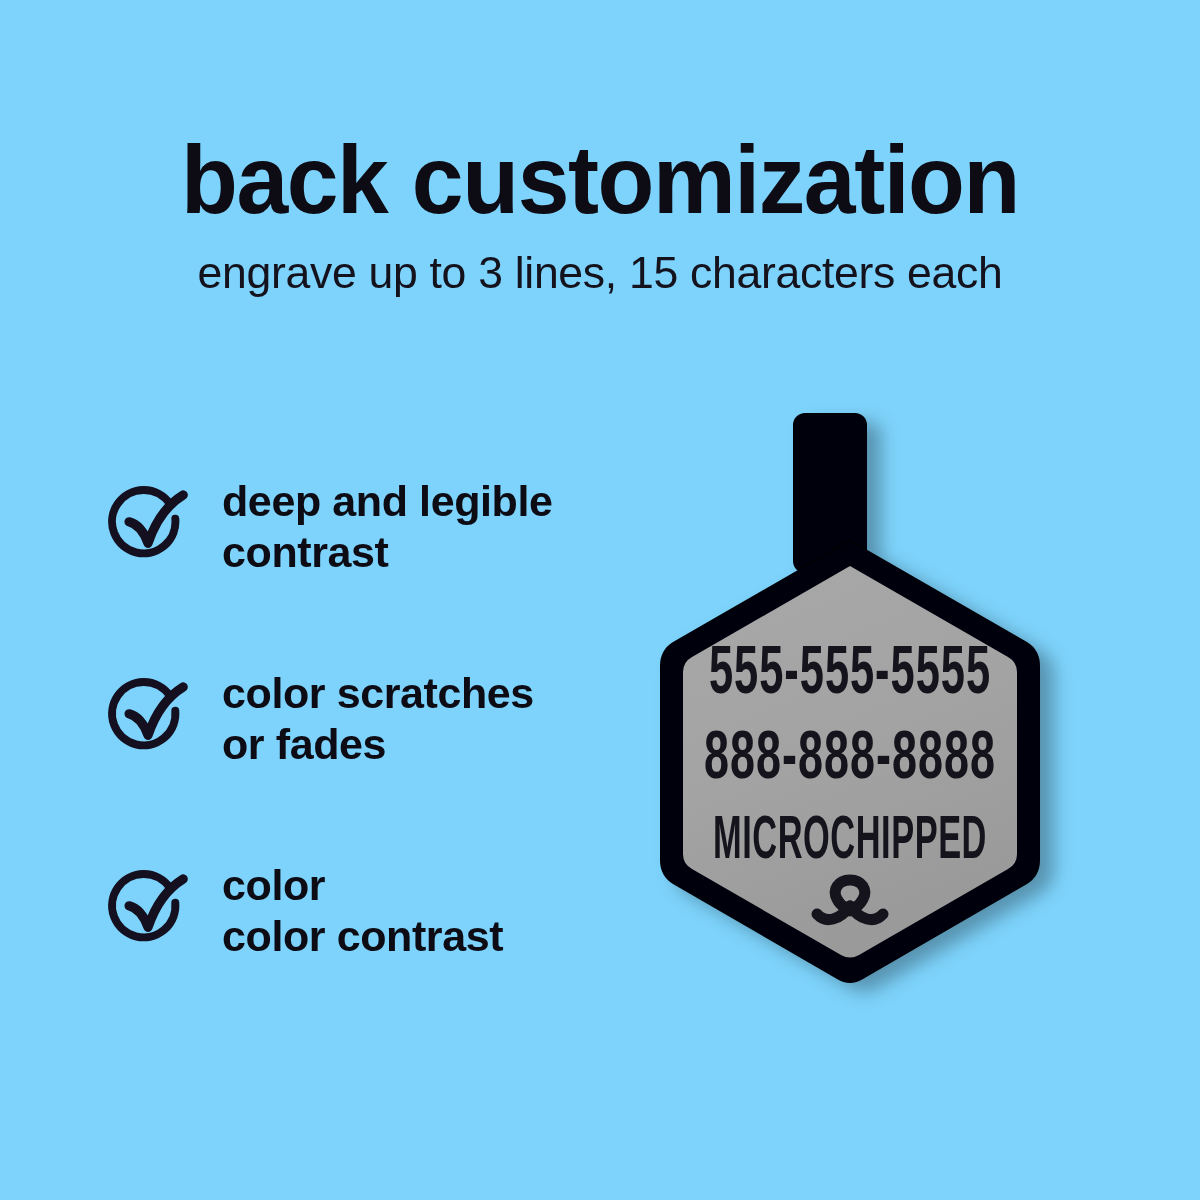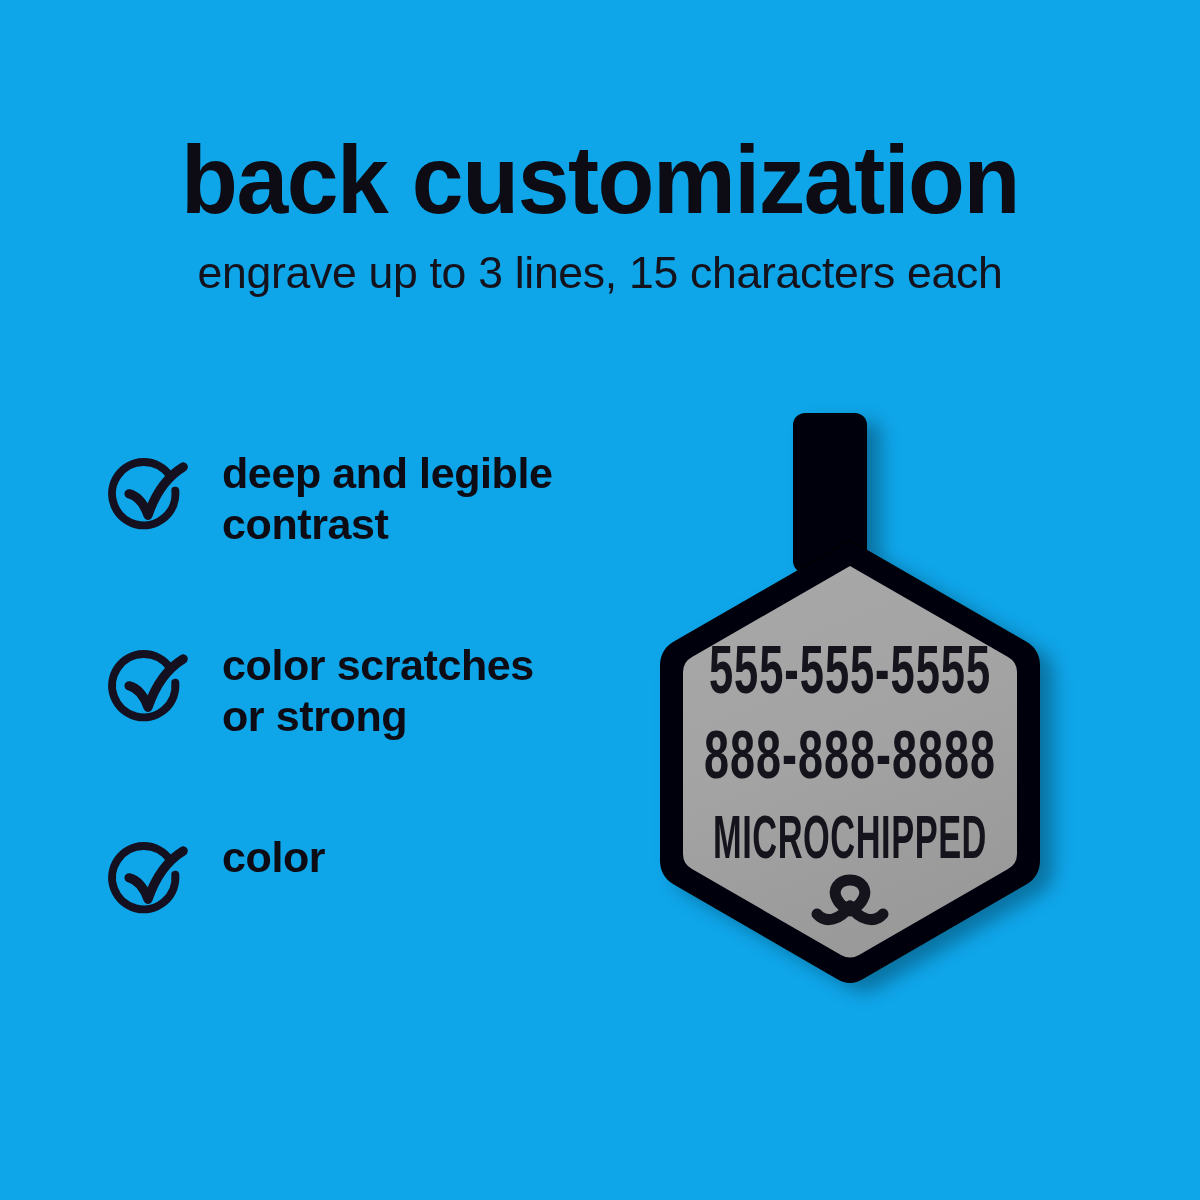--- a/index.html
+++ b/index.html
@@ -13,21 +13,21 @@
     height: 1200px;
     position: relative;
     overflow: hidden;
     font-family: "Liberation Sans", sans-serif;
     -webkit-font-smoothing: antialiased;
   }
 
   .stage {
     position: absolute;
     inset: 0;
-    background: #0ea5e9;
+    background: #7dd3fc;
   }
 
   
   .header {
     position: absolute;
     left: 0;
     top: 132px;
     width: 1200px;
     text-align: center;
   }
@@ -80,20 +80,21 @@
   .check-icon svg { display: block; width: 88px; height: 88px; }
 
   .feature-text {
     margin-left: 118px;
     font-family: "Liberation Sans", sans-serif;
     font-weight: 700;
     font-size: 43px;
     line-height: 51px;
     color: #0d0b14;
     letter-spacing: -0.4px;
+    margin-top: 28px;
   }
   .feature-text .ln { display: block; white-space: nowrap; }
 
   
   .tag-art {
     position: absolute;
     left: 600px;
     top: 390px;
     width: 500px;
     height: 630px;
@@ -139,33 +140,34 @@
 
     <div class="feature">
       <span class="check-icon">
         <svg viewBox="0 0 100 100" xmlns="http://www.w3.org/2000/svg">
           <path d="M74.5 26.5 A36 36 0 1 0 81 44" fill="none" stroke="#14101f" stroke-width="9" stroke-linecap="round"></path>
           <path d="M28.5 47.5 C38 50 45.5 59 50 72 C58 48 72 28 90 17" fill="none" stroke="#14101f" stroke-width="10.5" stroke-linecap="round" stroke-linejoin="round"></path>
         </svg>
       </span>
       <div class="feature-text">
         <span class="ln">color scratches</span>
-        <span class="ln">or strong</span>
+        <span class="ln">or fades</span>
       </div>
     </div>
 
     <div class="feature">
       <span class="check-icon">
         <svg viewBox="0 0 100 100" xmlns="http://www.w3.org/2000/svg">
           <path d="M74.5 26.5 A36 36 0 1 0 81 44" fill="none" stroke="#14101f" stroke-width="9" stroke-linecap="round"></path>
           <path d="M28.5 47.5 C38 50 45.5 59 50 72 C58 48 72 28 90 17" fill="none" stroke="#14101f" stroke-width="10.5" stroke-linecap="round" stroke-linejoin="round"></path>
         </svg>
       </span>
       <div class="feature-text">
         <span class="ln">color</span>
+        <span class="ln">color contrast</span>
       </div>
     </div>
 
   </div>
 
   <div class="tag-art">
     <svg viewBox="0 0 500 630" xmlns="http://www.w3.org/2000/svg">
       <defs>
         <filter id="tagShadow" x="-30%" y="-30%" width="180%" height="180%">
           <feDropShadow dx="14" dy="9" stdDeviation="9" flood-color="#000000" flood-opacity="0.30"></feDropShadow>

